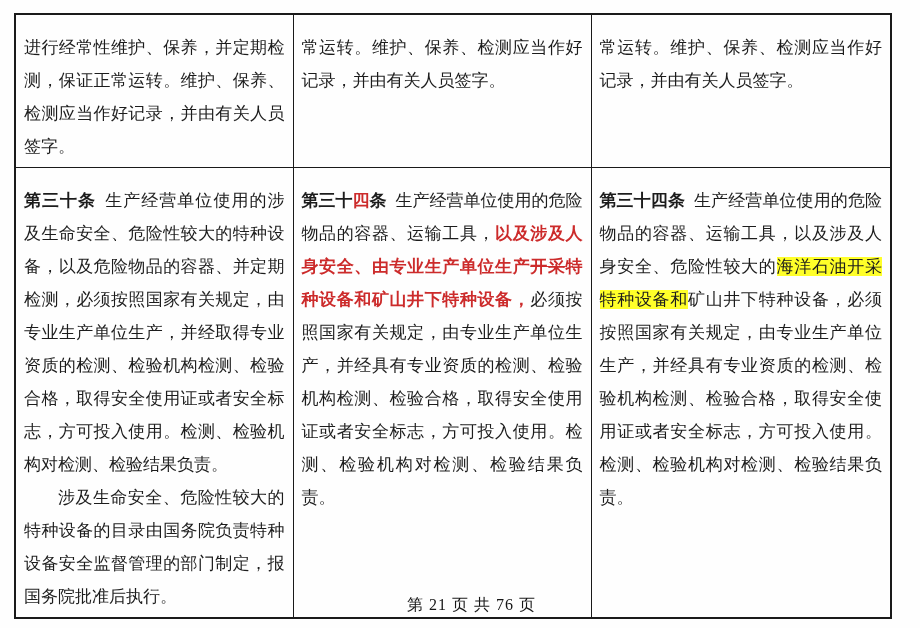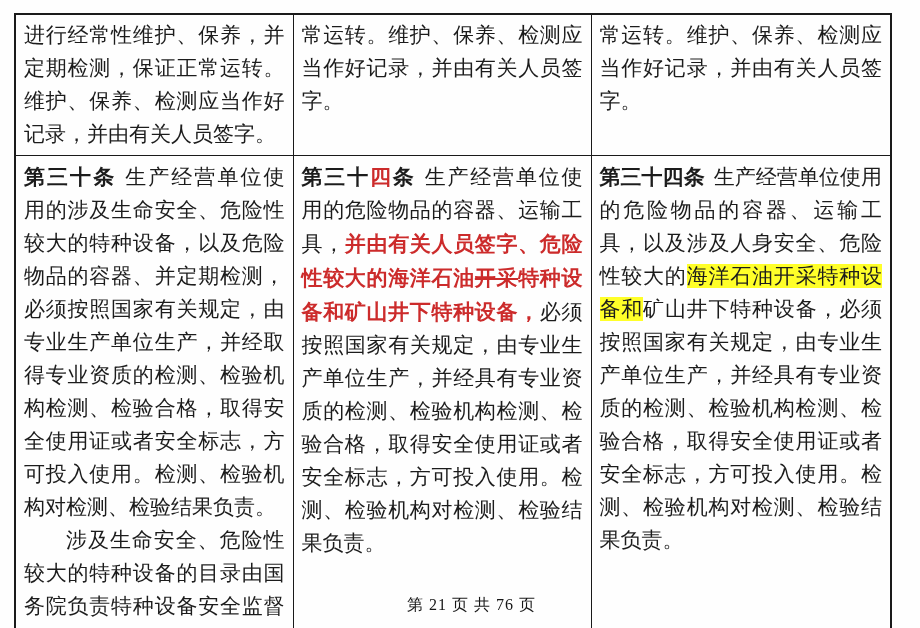--- a/index.html
+++ b/index.html
@@ -22,22 +22,22 @@
     top: 13px;
     width: 876px;
     border-collapse: collapse;
     table-layout: fixed;
     border: 2px solid #1a1a1a;
   }
   table.law-table td {
     border: 1px solid #1a1a1a;
     vertical-align: top;
     box-sizing: border-box;
-    padding: 4px 8px 4px 8px;
-    font-size: 21px;
+    padding: 16px 8px 4px 8px;
+    font-size: 17px;
     line-height: 33px;
     text-align: justify;
     text-justify: inter-ideograph;
   }
   tr.row-top td { height: 107px; }
   tr.row-articles td { height: 436px; }
   .para { margin: 0; }
   .para + .para { text-indent: 2em; }
   .b {
     font-weight: bold;
@@ -81,21 +81,21 @@
       <td>
         <p class="para">常运转。维护、保养、检测应当作好记录，并由有关人员签字。</p>
       </td>
     </tr>
     <tr class="row-articles">
       <td>
         <p class="para"><span class="b hsp">第三十条</span><span>生产经营单位使用的涉及生命安全、危险性较大的特种设备，以及危险物品的容器、并定期检测，必须按照国家有关规定，由专业生产单位生产，并经取得专业资质的检测、检验机构检测、检验合格，取得安全使用证或者安全标志，方可投入使用。检测、检验机构对检测、检验结果负责。</span></p>
         <p class="para">涉及生命安全、危险性较大的特种设备的目录由国务院负责特种设备安全监督管理的部门制定，报国务院批准后执行。</p>
       </td>
       <td>
-        <p class="para"><span class="b">第三十</span><span class="b red">四</span><span class="b hsp">条</span><span>生产经营单位使用的危险物品的容器、运输工具，</span><span class="b red">并由有关人员签字、危险性较大的海洋石油</span><span class="b red strike">开采</span><span class="b red">特种设备和矿山井下特种设备，</span><span>必须按照国家有关规定，由专业生产单位生产，并经具有专业资质的检测、检验机构检测、检验合格，取得安全使用证或者安全标志，方可投入使用。检测、检验机构对检测、检验结果负责。</span></p>
+        <p class="para"><span class="b">第三十</span><span class="b red">四</span><span class="b hsp">条</span><span>生产经营单位使用的危险物品的容器、运输工具，</span><span class="b red">以及涉及人身安全、由专业生产单位生产</span><span class="b red strike">开采</span><span class="b red">特种设备和矿山井下特种设备，</span><span>必须按照国家有关规定，由专业生产单位生产，并经具有专业资质的检测、检验机构检测、检验合格，取得安全使用证或者安全标志，方可投入使用。检测、检验机构对检测、检验结果负责。</span></p>
       </td>
       <td>
         <p class="para"><span class="b hsp">第三十四条</span><span>生产经营单位使用的危险物品的容器、运输工具，以及涉及人身安全、危险性较大的</span><span class="hl">海洋石油开采特种设备和</span><span>矿山井下特种设备，必须按照国家有关规定，由专业生产单位生产，并经具有专业资质的检测、检验机构检测、检验合格，取得安全使用证或者安全标志，方可投入使用。检测、检验机构对检测、检验结果负责。</span></p>
       </td>
     </tr>
   </tbody>
     </table>
 
   <div class="footer">第 21 页 共 76 页</div>
 

